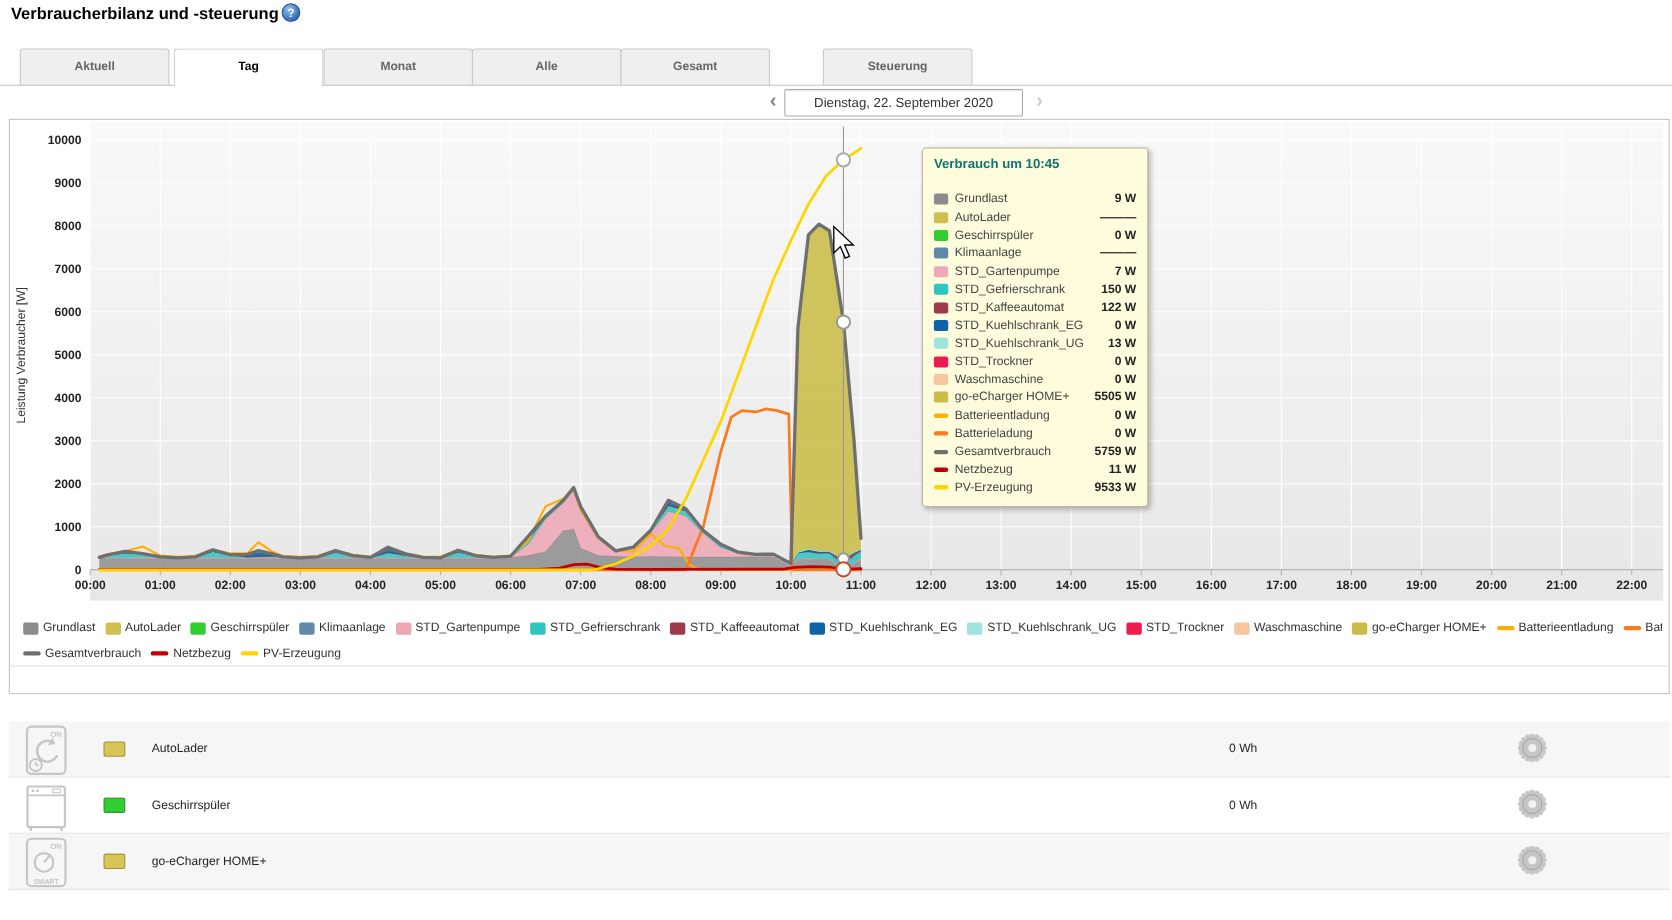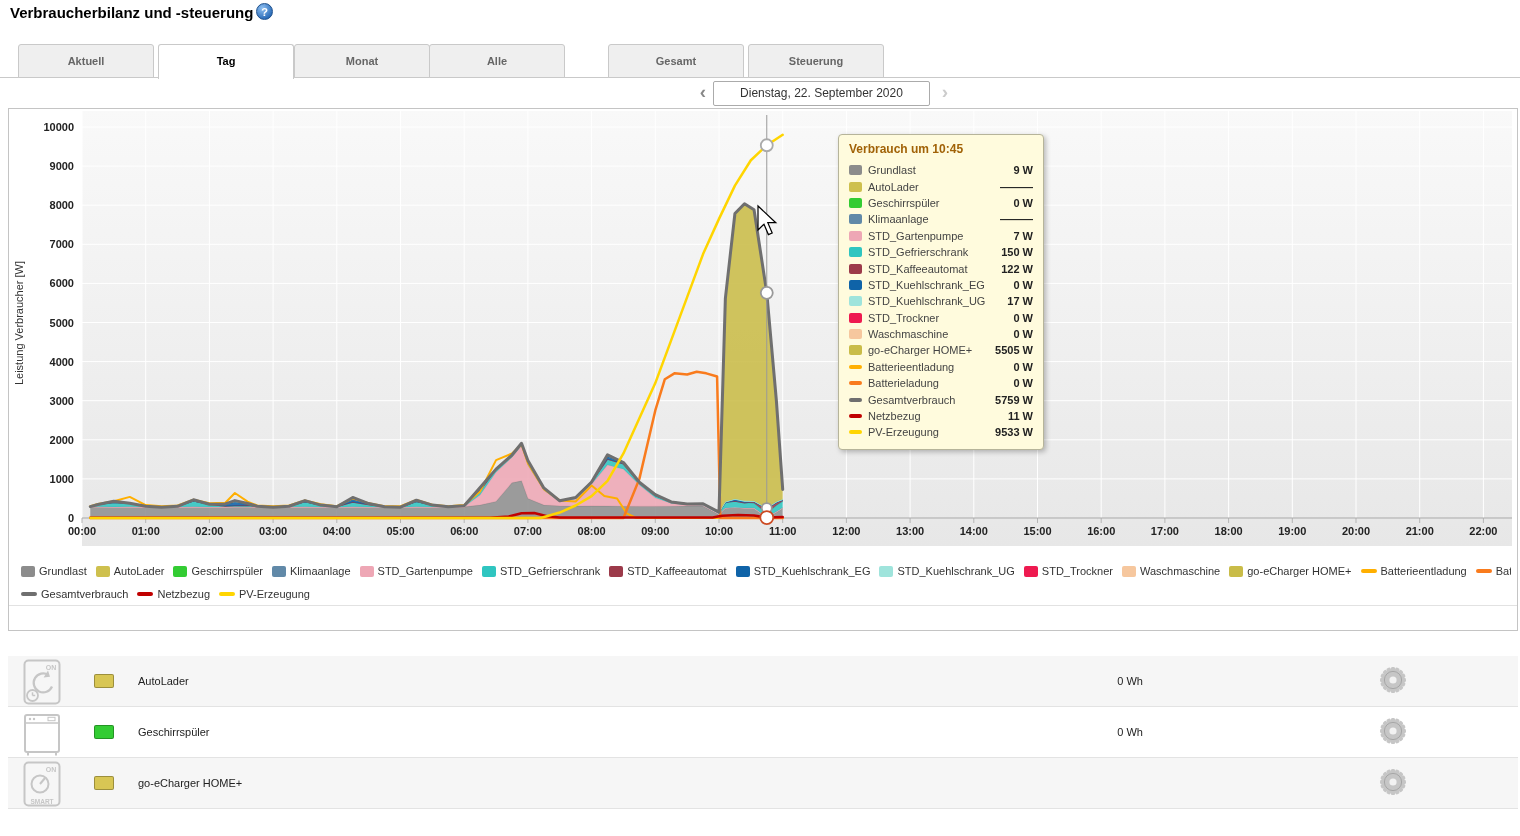--- a/index.html
+++ b/index.html
@@ -27,21 +27,21 @@
        font-size:11px;color:#333;white-space:nowrap;overflow:hidden;}
   .leg-item{display:flex;align-items:center;gap:4px;cursor:pointer;}
   .sw-sq{width:14px;height:11px;border-radius:2px;display:inline-block;}
   .sw-ln{width:16px;height:4px;border-radius:2px;display:inline-block;}
   .legend-divider{position:absolute;left:0;top:496px;width:100%;height:1px;background:#e2e2e2;}
   #controls{position:absolute;left:12px;top:499px;height:22px;display:flex;align-items:center;gap:20px;
        font-size:11px;color:#333;}
   .ctrl{display:flex;align-items:center;gap:5px;cursor:pointer;}
   .tooltip{position:absolute;left:829px;top:25px;width:206px;background:#fffbdd;border:1px solid #b6b49a;
        border-radius:4px;box-shadow:2px 2px 5px rgba(0,0,0,.25);padding:7px 10px 8px 10px;box-sizing:border-box;z-index:6;}
-  .tt-title{font-size:12px;font-weight:bold;color:#a16207;margin-bottom:6px;}
+  .tt-title{font-size:12px;font-weight:bold;color:#0f766e;margin-bottom:17px;}
   .tt-row{display:flex;align-items:center;gap:6px;height:16.4px;font-size:11px;color:#444;}
   .tt-row .val{margin-left:auto;font-weight:bold;color:#222;}
   .tt-sq{width:13px;height:10px;border-radius:2px;flex:0 0 auto;}
   .tt-ln{width:13px;height:4px;border-radius:2px;flex:0 0 auto;}
   .table{position:absolute;left:8px;top:656px;width:1510px;font-size:11px;}
   .thead{position:relative;height:24px;background:linear-gradient(#f3f3f3,#dedede);
        border-top:1px solid #c6c6c6;border-bottom:1px solid #b9b9b9;font-weight:bold;color:#333;box-sizing:border-box;}
   .th{position:absolute;top:0;line-height:23px;cursor:pointer;}
   .th-sep{position:absolute;top:2px;bottom:2px;width:1px;background:#c2c2c2;}
   .sort-asc{position:absolute;top:0;line-height:23px;font-size:8px;color:#444;}
@@ -61,21 +61,21 @@
 
 <div class="page-title">Verbraucherbilanz und -steuerung</div>
 <div class="help-icon">?</div>
 
 <div class="tabstrip-line"></div>
 <div id="tabs">
     <div class="tab" style="left: 18px;">Aktuell</div>
     <div class="tab active" style="left: 158px;">Tag</div>
     <div class="tab" style="left: 294px;">Monat</div>
     <div class="tab" style="left: 429px;">Alle</div>
-    <div class="tab" style="left: 564px; margin-left: 44px;">Gesamt</div>
+    <div class="tab" style="left: 564px;">Gesamt</div>
     <div class="tab" style="left: 700px; margin-left: 48px;">Steuerung</div>
   </div>
 
 <div class="chev prev">‹</div>
 <div class="date-box">Dienstag, 22. September 2020</div>
 <div class="chev next">›</div>
 
 <div class="chart-panel">
   <svg id="chart" width="1508" height="443">
       <defs>
@@ -315,21 +315,21 @@
           <span class="val">122 W</span>
         </div>
         <div class="tt-row">
           <span class="tt-sq" style="background: rgb(15, 99, 168);"></span>
           <span>STD_Kuehlschrank_EG</span>
           <span class="val">0 W</span>
         </div>
         <div class="tt-row">
           <span class="tt-sq" style="background: rgb(159, 228, 220);"></span>
           <span>STD_Kuehlschrank_UG</span>
-          <span class="val">17 W</span>
+          <span class="val">13 W</span>
         </div>
         <div class="tt-row">
           <span class="tt-sq" style="background: rgb(238, 26, 80);"></span>
           <span>STD_Trockner</span>
           <span class="val">0 W</span>
         </div>
         <div class="tt-row">
           <span class="tt-sq" style="background: rgb(246, 199, 158);"></span>
           <span>Waschmaschine</span>
           <span class="val">0 W</span>

